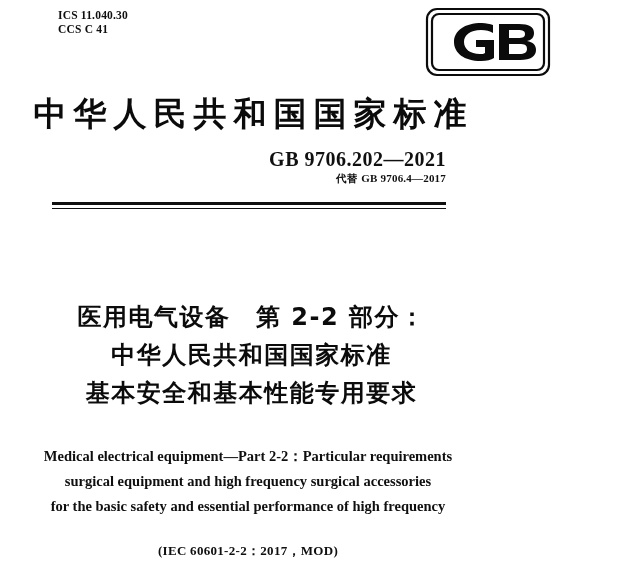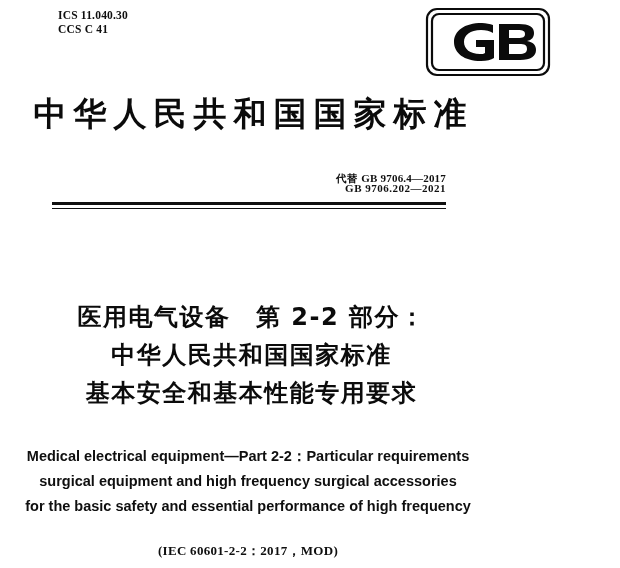--- a/index.html
+++ b/index.html
@@ -63,25 +63,24 @@
     text-indent: 7px;
   }
 
   
   .std-number {
     position: absolute;
     right: 50px;
     top: 148px;
     font-family: "Liberation Serif", serif;
     font-weight: 700;
-    font-size: 11px;
+    font-size: 20px;
     letter-spacing: 0.5px;
     color: #101010;
     white-space: nowrap;
-    margin-top: 34px;
   }
   .replaces {
     position: absolute;
     right: 50px;
     top: 172px;
     font-family: "DejaVu Sans", sans-serif;
     font-weight: 700;
     font-size: 10.5px;
     letter-spacing: 0.2px;
     color: #101010;
@@ -119,21 +118,21 @@
   }
   .main-title .line { white-space: nowrap; margin-left: 7px; }
 
   
   .en-title {
     position: absolute;
     left: 0;
     right: 0;
     top: 444px;
     text-align: center;
-    font-family: Liberation Sans, sans-serif;
+    font-family: Liberation Serif, serif;
     font-weight: 700;
     font-size: 14.5px;
     line-height: 25px;
     color: #0f0f0f;
   }
   .en-title .line { white-space: nowrap; }
 
   
   .iec-ref {
     position: absolute;

